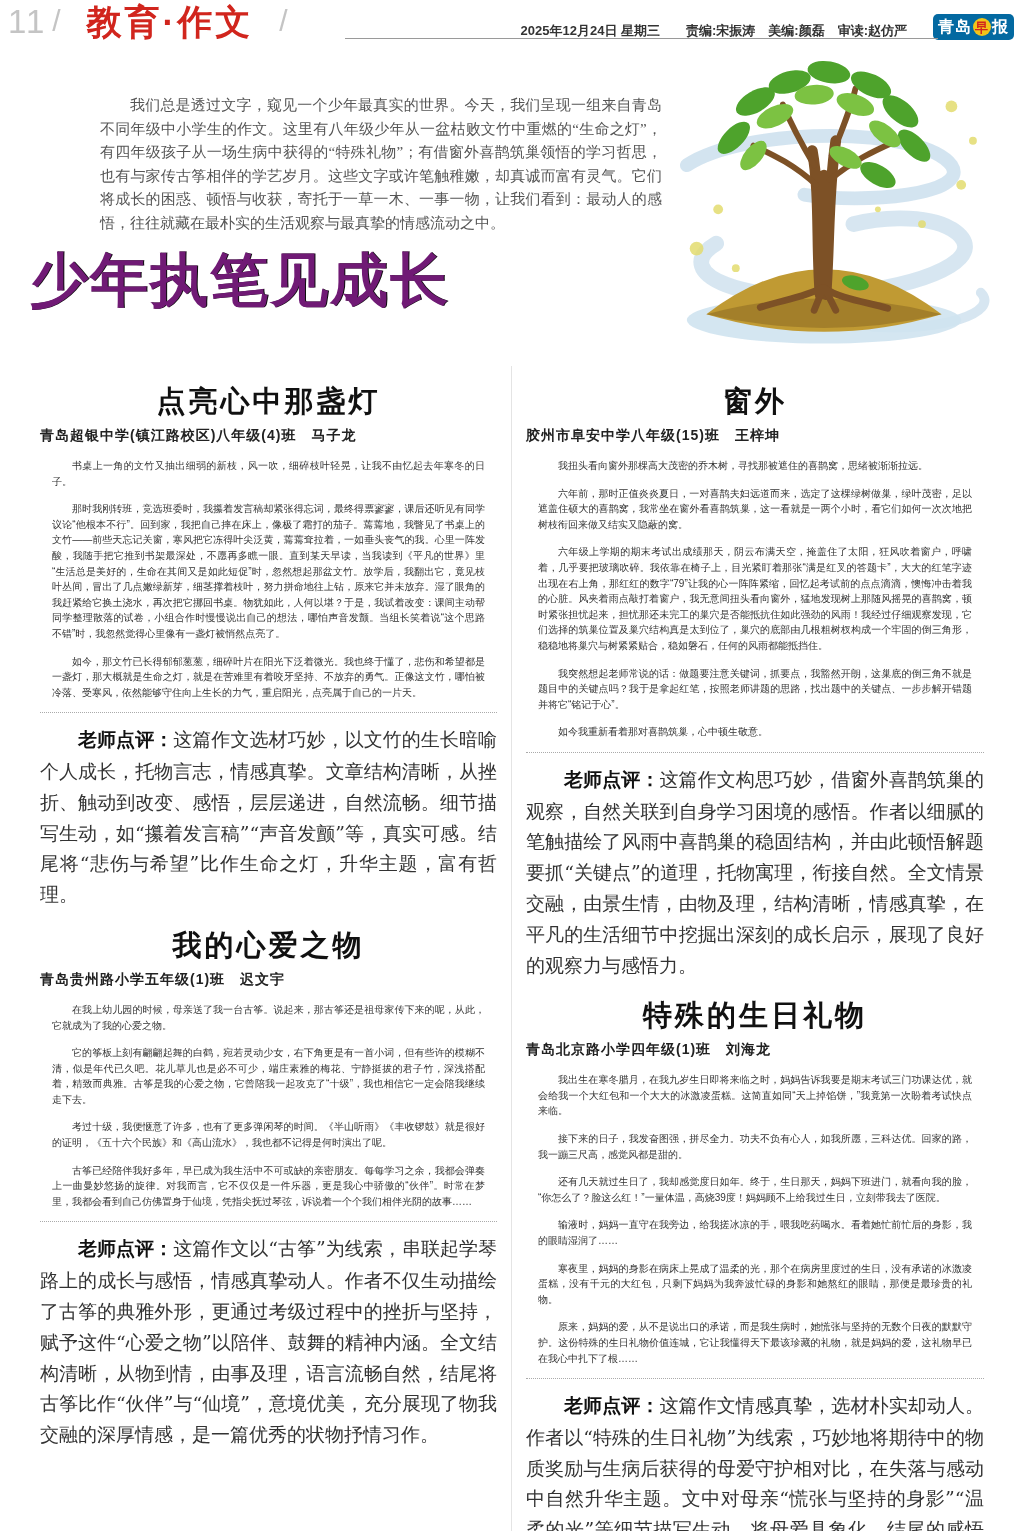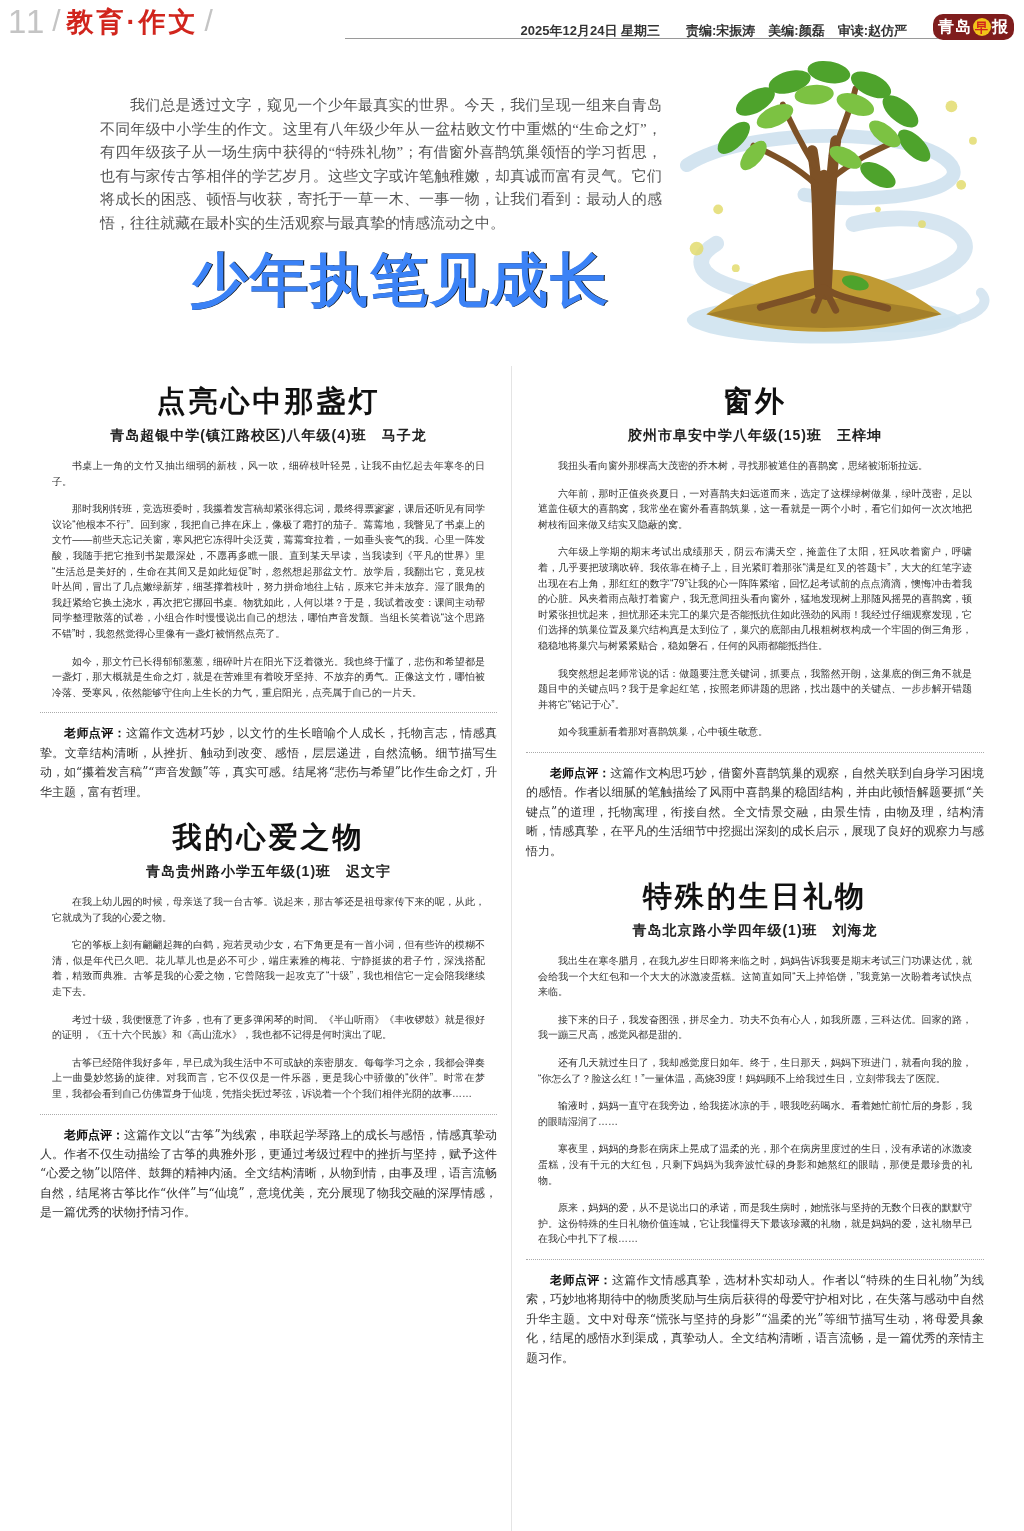--- a/index.html
+++ b/index.html
@@ -3,41 +3,41 @@
 <meta charset="utf-8">
 <style>
   html,body{margin:0;padding:0;background:#fff;}
   body{width:1024px;font-family:"Liberation Sans","DejaVu Sans",sans-serif;color:#222;}
   .page{width:1024px;min-height:1531px;display:flex;flex-direction:column;box-sizing:border-box;position:relative;background:#fff;}
 
   
   .header{position:relative;height:44px;padding:4px 10px 0 8px;box-sizing:border-box;display:flex;align-items:flex-start;}
   .pagenum{font-size:33px;line-height:36px;color:#c4c4c4;font-weight:400;letter-spacing:2px;}
   .slash{font-size:30px;color:#c4c4c4;font-weight:300;margin:0 6px;}
-  .section-title{color:#d1251d;font-size:27px;line-height:36px;font-weight:bold;letter-spacing:3px;margin:0 0;}
+  .section-title{color:#d1251d;font-size:35px;line-height:36px;font-weight:bold;letter-spacing:3px;margin:0 20px;}
   .header-meta{margin-left:auto;display:flex;gap:26px;align-items:flex-end;padding-top:10px;font-size:13px;font-weight:bold;color:#333;}
-  .logo{background:#7f1d1d;color:#fff;font-weight:bold;font-size:16px;line-height:1;padding:4px 5px;border-radius:10px;display:flex;align-items:center;letter-spacing:1px;}
+  .logo{background:#0369a1;color:#fff;font-weight:bold;font-size:16px;line-height:1;padding:4px 5px;border-radius:5px;display:flex;align-items:center;letter-spacing:1px;}
   .logo-circle{background:#f2c419;color:#d1251d;border-radius:50%;width:18px;height:18px;display:inline-flex;align-items:center;justify-content:center;margin:0 1px;font-size:13px;}
   .header-rule{position:absolute;left:345px;right:86px;top:38px;height:1px;background:#9a9a9a;}
 
   
   .top{position:relative;height:322px;}
   .intro{position:absolute;left:100px;top:18px;width:562px;font-family:Liberation Serif, serif;font-size:15px;line-height:1.57;color:#555;text-align:justify;text-indent:2em;margin-top:32px;}
-  .main-title{position:absolute;left:30px;top:198px;width:580px;text-align:right;font-size:58px;font-weight:900;letter-spacing:2px;color:#3b82f6;text-shadow:1px 0 0 #0d0d0d;}
+  .main-title{position:absolute;left:30px;top:198px;width:580px;text-align:left;font-size:58px;font-weight:900;letter-spacing:2px;color:#701a75;text-shadow:1px 0 0 #0d0d0d;}
   .tree{position:absolute;right:4px;top:2px;width:392px;height:312px;}
 
   
   .columns{display:flex;padding:0 26px;flex-grow:1;}
   .col{width:50%;box-sizing:border-box;padding:0 14px;}
   .col-left{border-right:1px solid #e4e4e4;}
   .article-title{text-align:center;font-size:29px;font-weight:bold;letter-spacing:3px;color:#111;margin:16px 0 5px;}
-  .byline{text-align:center;font-size:14px;font-weight:bold;color:#222;margin-bottom:13px;letter-spacing:1px;}
+  .byline{text-align:left;font-size:14px;font-weight:bold;color:#222;margin-bottom:13px;letter-spacing:1px;}
   .body p{font-size:10px;line-height:1.56;color:#333;text-align:justify;text-indent:2em;margin:12px;}
   .dotted{border-bottom:1px dotted #aaa;margin:9px 0 11px;}
-  .comment{font-family:"DejaVu Serif","Liberation Serif",serif;font-size:12px;line-height:1.62;color:#333;text-align:justify;text-indent:2em;margin-bottom:12px;}
+  .comment{font-family:"DejaVu Serif","Liberation Serif",serif;font-size:19px;line-height:1.62;color:#333;text-align:justify;text-indent:2em;margin-bottom:12px;}
   .comment-label{font-family:"Liberation Sans","DejaVu Sans",sans-serif;font-weight:bold;color:#111;}
 </style>
 </head>
 <body>
 
 <div class="page">
 
   <div class="header">
     <span class="pagenum">11</span>
     <span class="slash">/</span>

